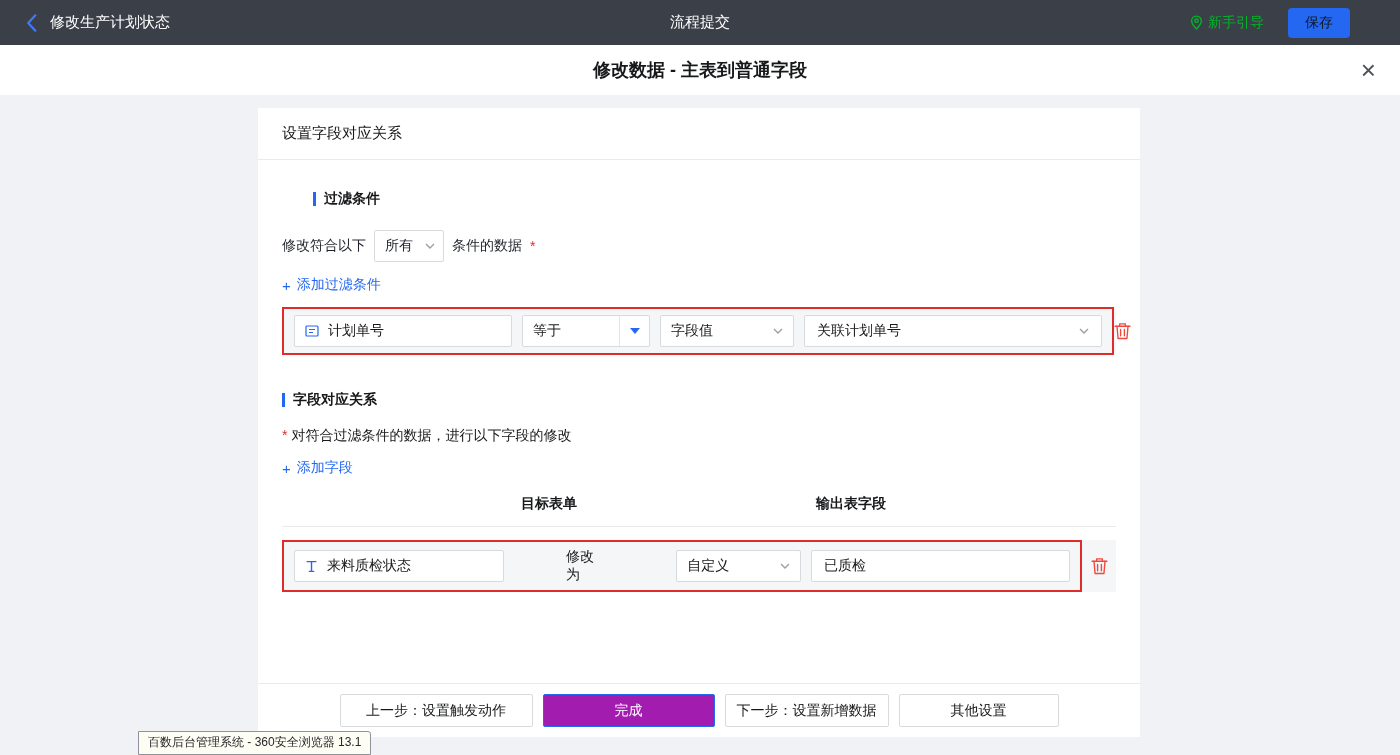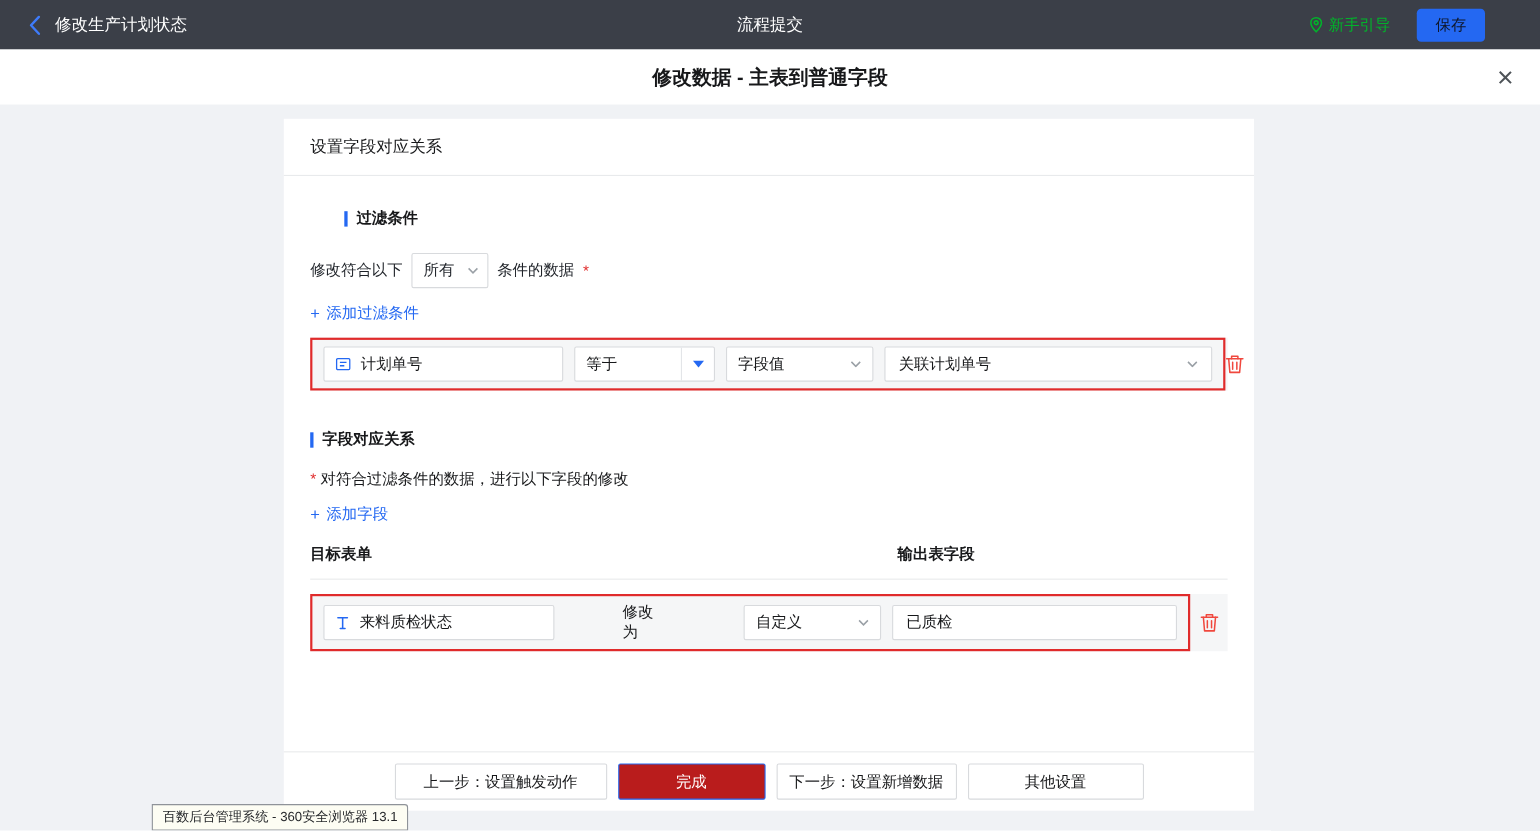--- a/index.html
+++ b/index.html
@@ -49,31 +49,31 @@
 
   .ctl { height:32px; background:#fff; border:1px solid #d8dadd; border-radius:2px; display:flex; align-items:center; font-size:14px; color:#17181a; }
   .field-input { width:218px; padding:0 10px; gap:9px; }
   .op-select { width:128px; justify-content:space-between; padding-left:10px; cursor:pointer; }
   .op-caret { width:30px; height:100%; display:flex; align-items:center; justify-content:center; border-left:1px solid #e3e5e8; }
   .caret-down { width:0; height:0; border-left:5px solid transparent; border-right:5px solid transparent; border-top:6px solid #2468f2; }
   .type-select { width:134px; justify-content:space-between; padding:0 10px; cursor:pointer; }
   .value-select { width:298px; justify-content:space-between; padding:0 12px; cursor:pointer; }
 
   .desc-line { margin-top:18px; font-size:14px; display:flex; align-items:baseline; gap:4px; color:#17181a; }
-  .map-headers { margin-top:18px; display:flex; font-size:14px; font-weight:700; color:#17181a; padding-bottom:13px; border-bottom:1px solid #e8eaec; }
+  .map-headers { margin-top:18px; display:flex; font-size:14px; font-weight:700; color:#17181a; padding-bottom:13px; border-bottom:1px solid #e8eaec;text-align:center; }
   .map-headers .col1 { width:534px; }
 
   .modify-label { margin-left:52px; font-size:14px; color:#17181a; }
   .custom-select { width:129px; margin-left:60px; justify-content:space-between; padding:0 10px; cursor:pointer; }
   .value-input { width:269px; padding:0 12px; }
 
   .card-footer { flex:0 0 54px; border-top:1px solid #e8eaec; display:flex; align-items:center; justify-content:center; gap:10px; }
   .btn { height:33px; border:1px solid #d8dadd; background:#fff; border-radius:2px; font-size:14px; color:#17181a; cursor:pointer; font-family:inherit; }
   .btn-prev { width:193px; }
-  .btn-primary { width:134px; background:#b91c1c; border-color:#2468f2; color:#fff; }
+  .btn-primary { width:172px; background:#a21caf; border-color:#2468f2; color:#fff; }
   .btn-next { width:164px; }
   .btn-other { width:160px; }
 
   .status-tip { position:absolute; left:138px; bottom:0; background:#fdfdf3; border:1px solid #8f9399; padding:2px 9px 3px; font-size:12px; color:#26282b; border-radius:0 3px 0 0; white-space:nowrap; }
 </style>
 </head>
 <body>
 
 <div class="topbar">
   <span class="back-icon">

